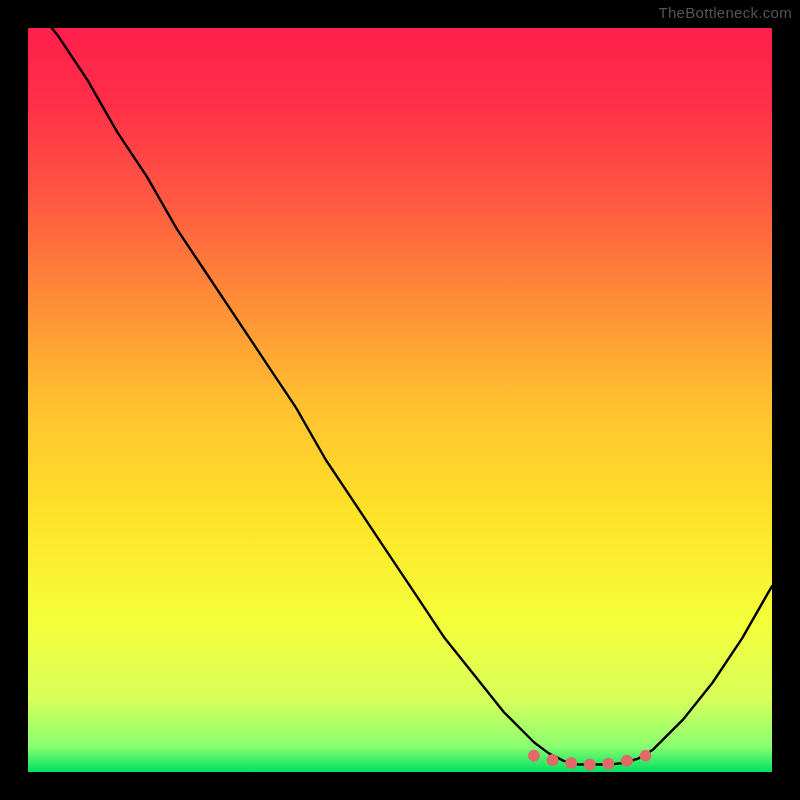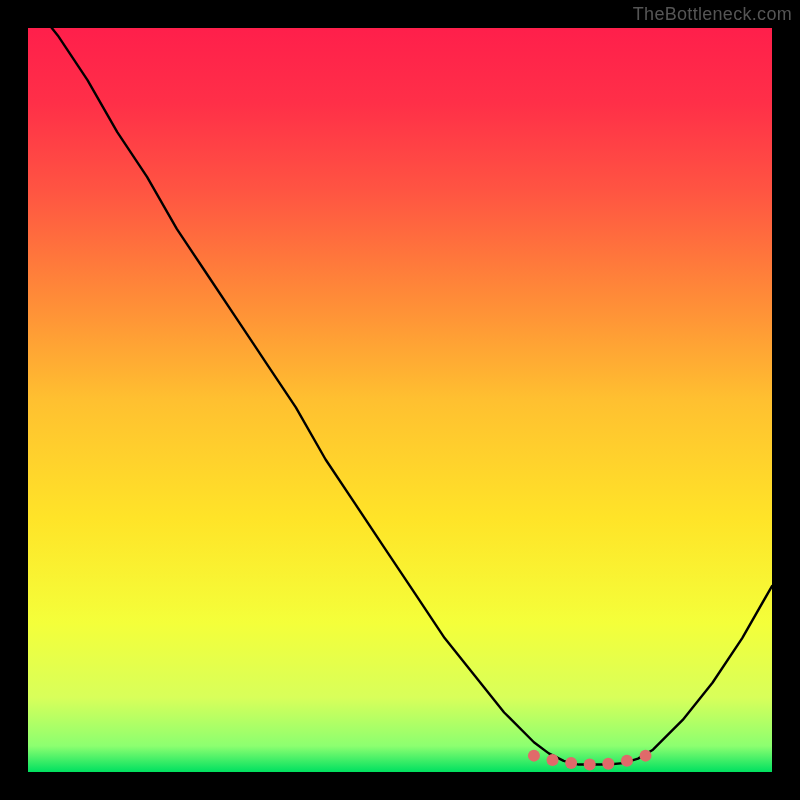--- a/index.html
+++ b/index.html
@@ -28,21 +28,21 @@
   .plot-bg {
     width: 100%;
     height: 100%;
     display: block;
   }
   .watermark {
     position: absolute;
     top: 4px;
     right: 8px;
     color: #555;
-    font-size: 18px;
+    font-size: 15px;
     font-weight: 500;
     letter-spacing: 0.3px;
     user-select: none;
   }
 </style>
 </head>
 <body>
 
 <div class="frame">
   <div class="plot-wrap">

